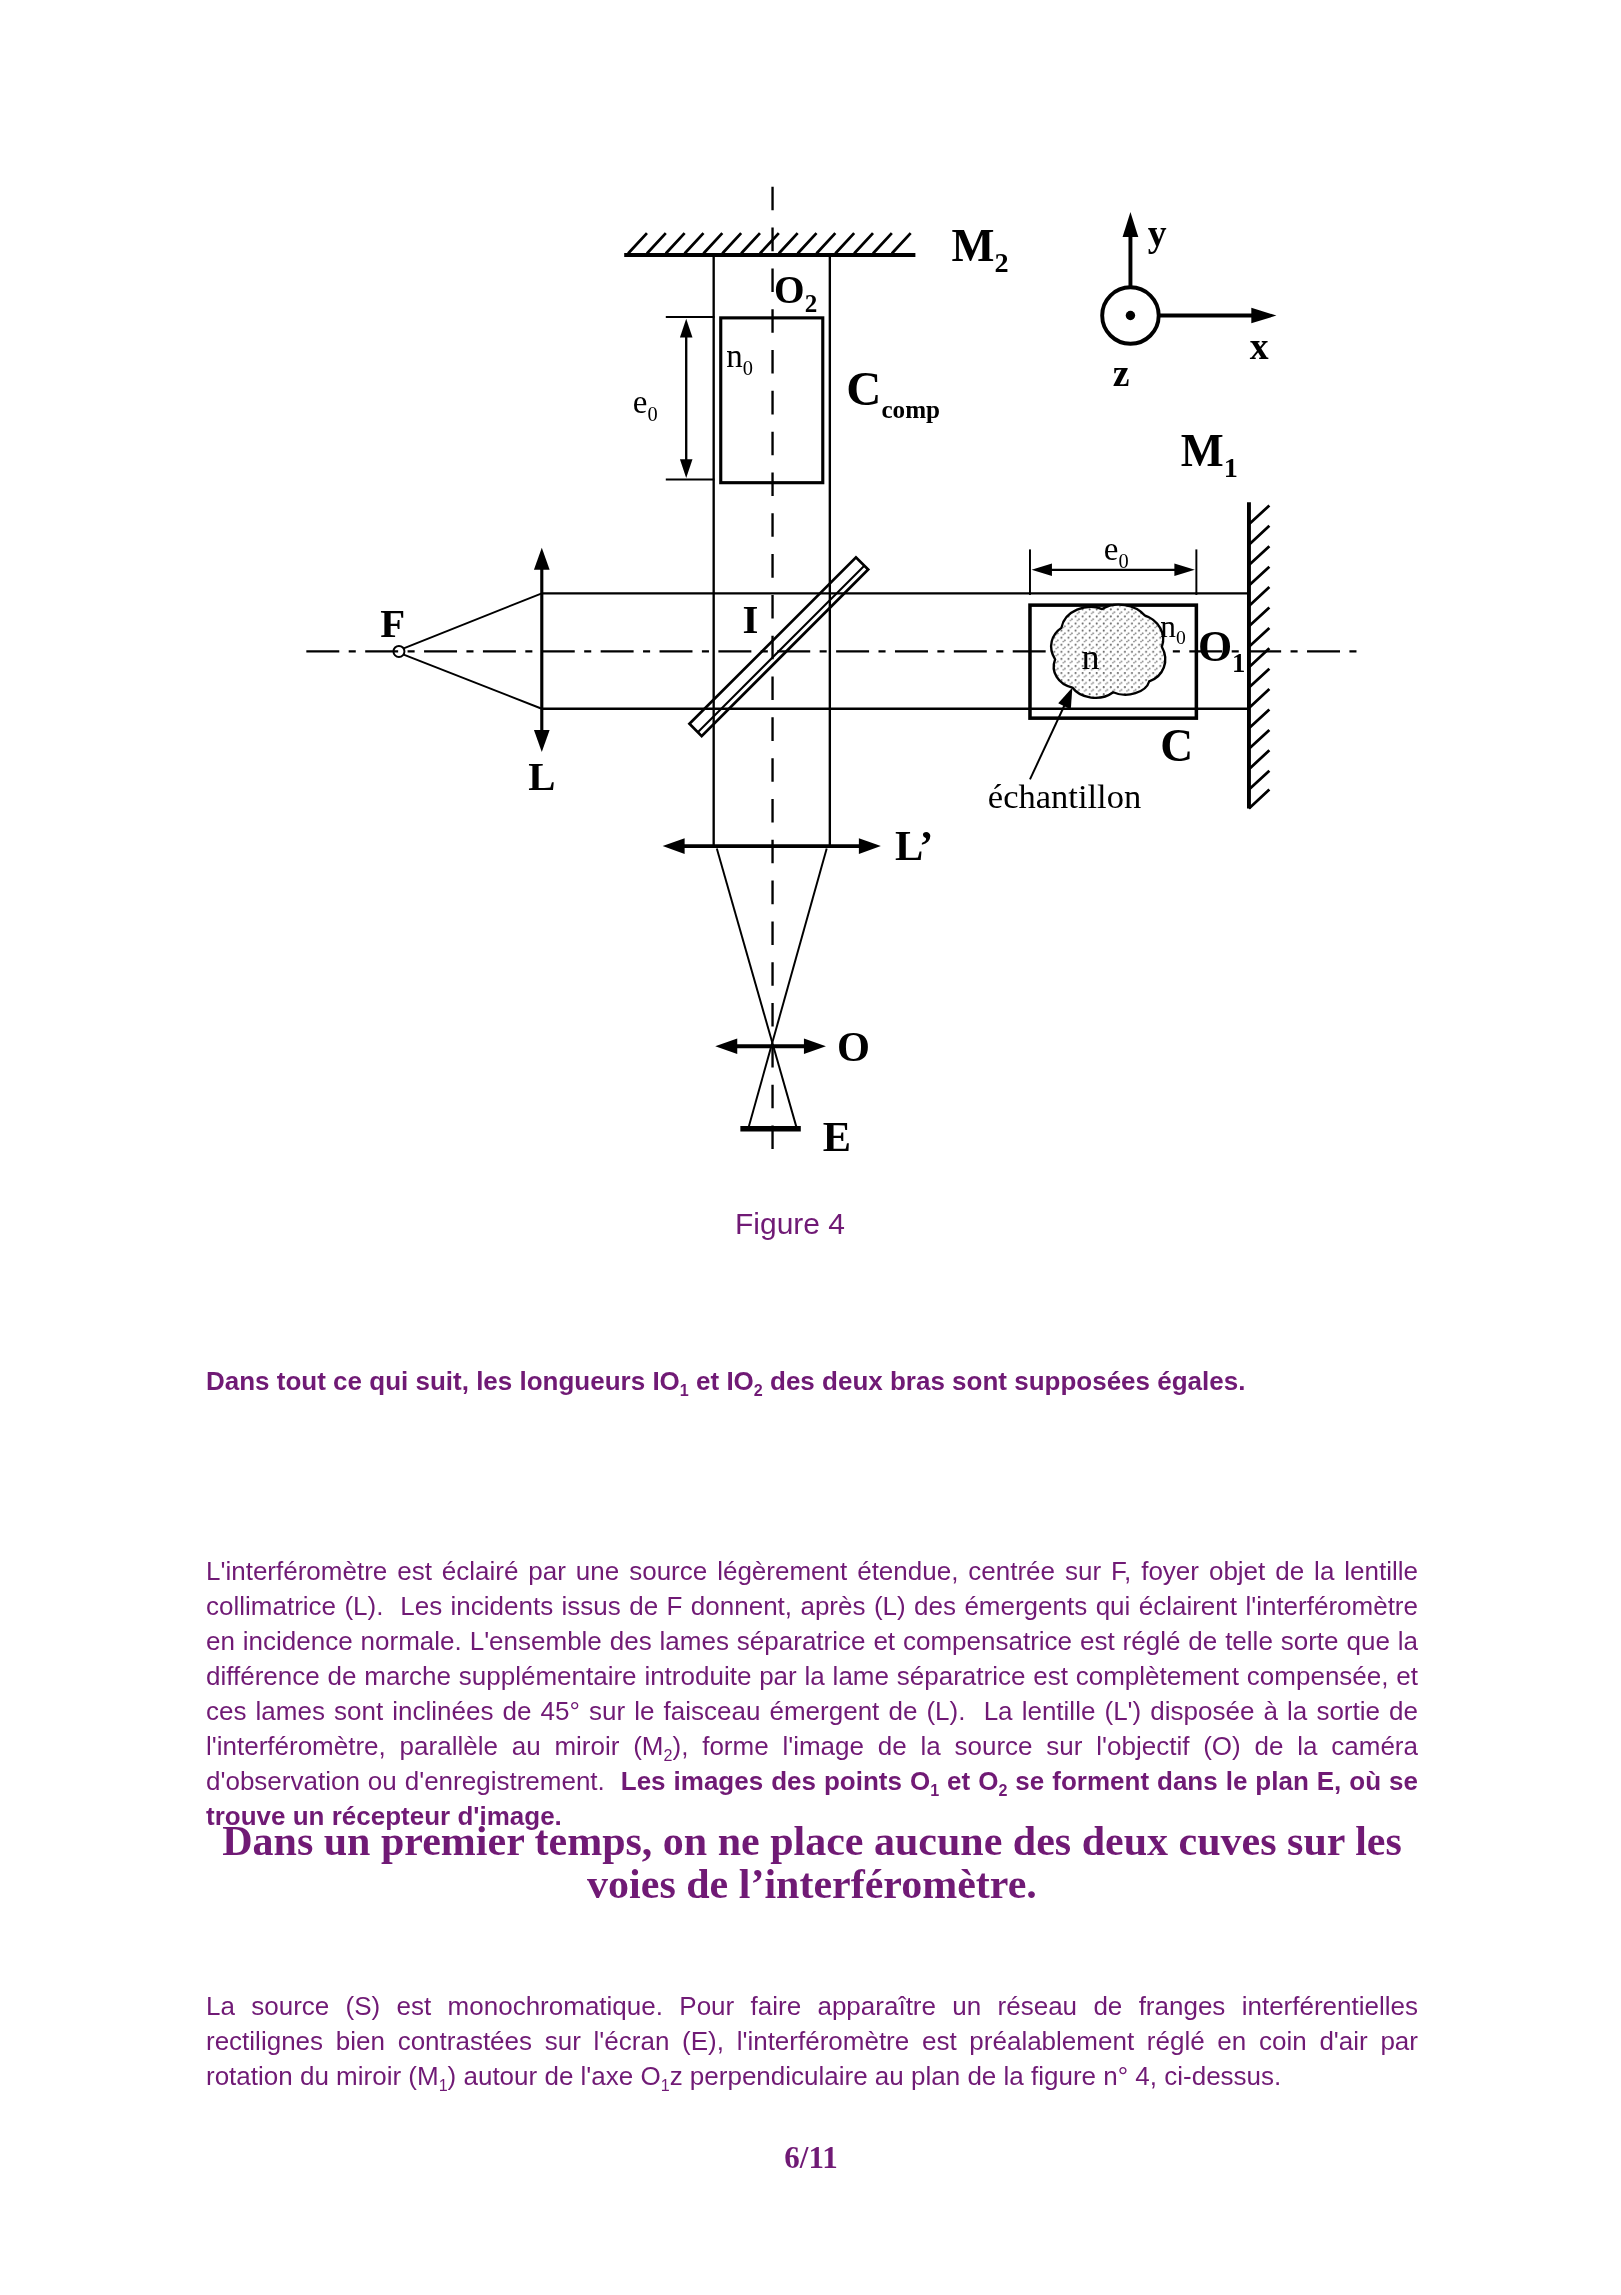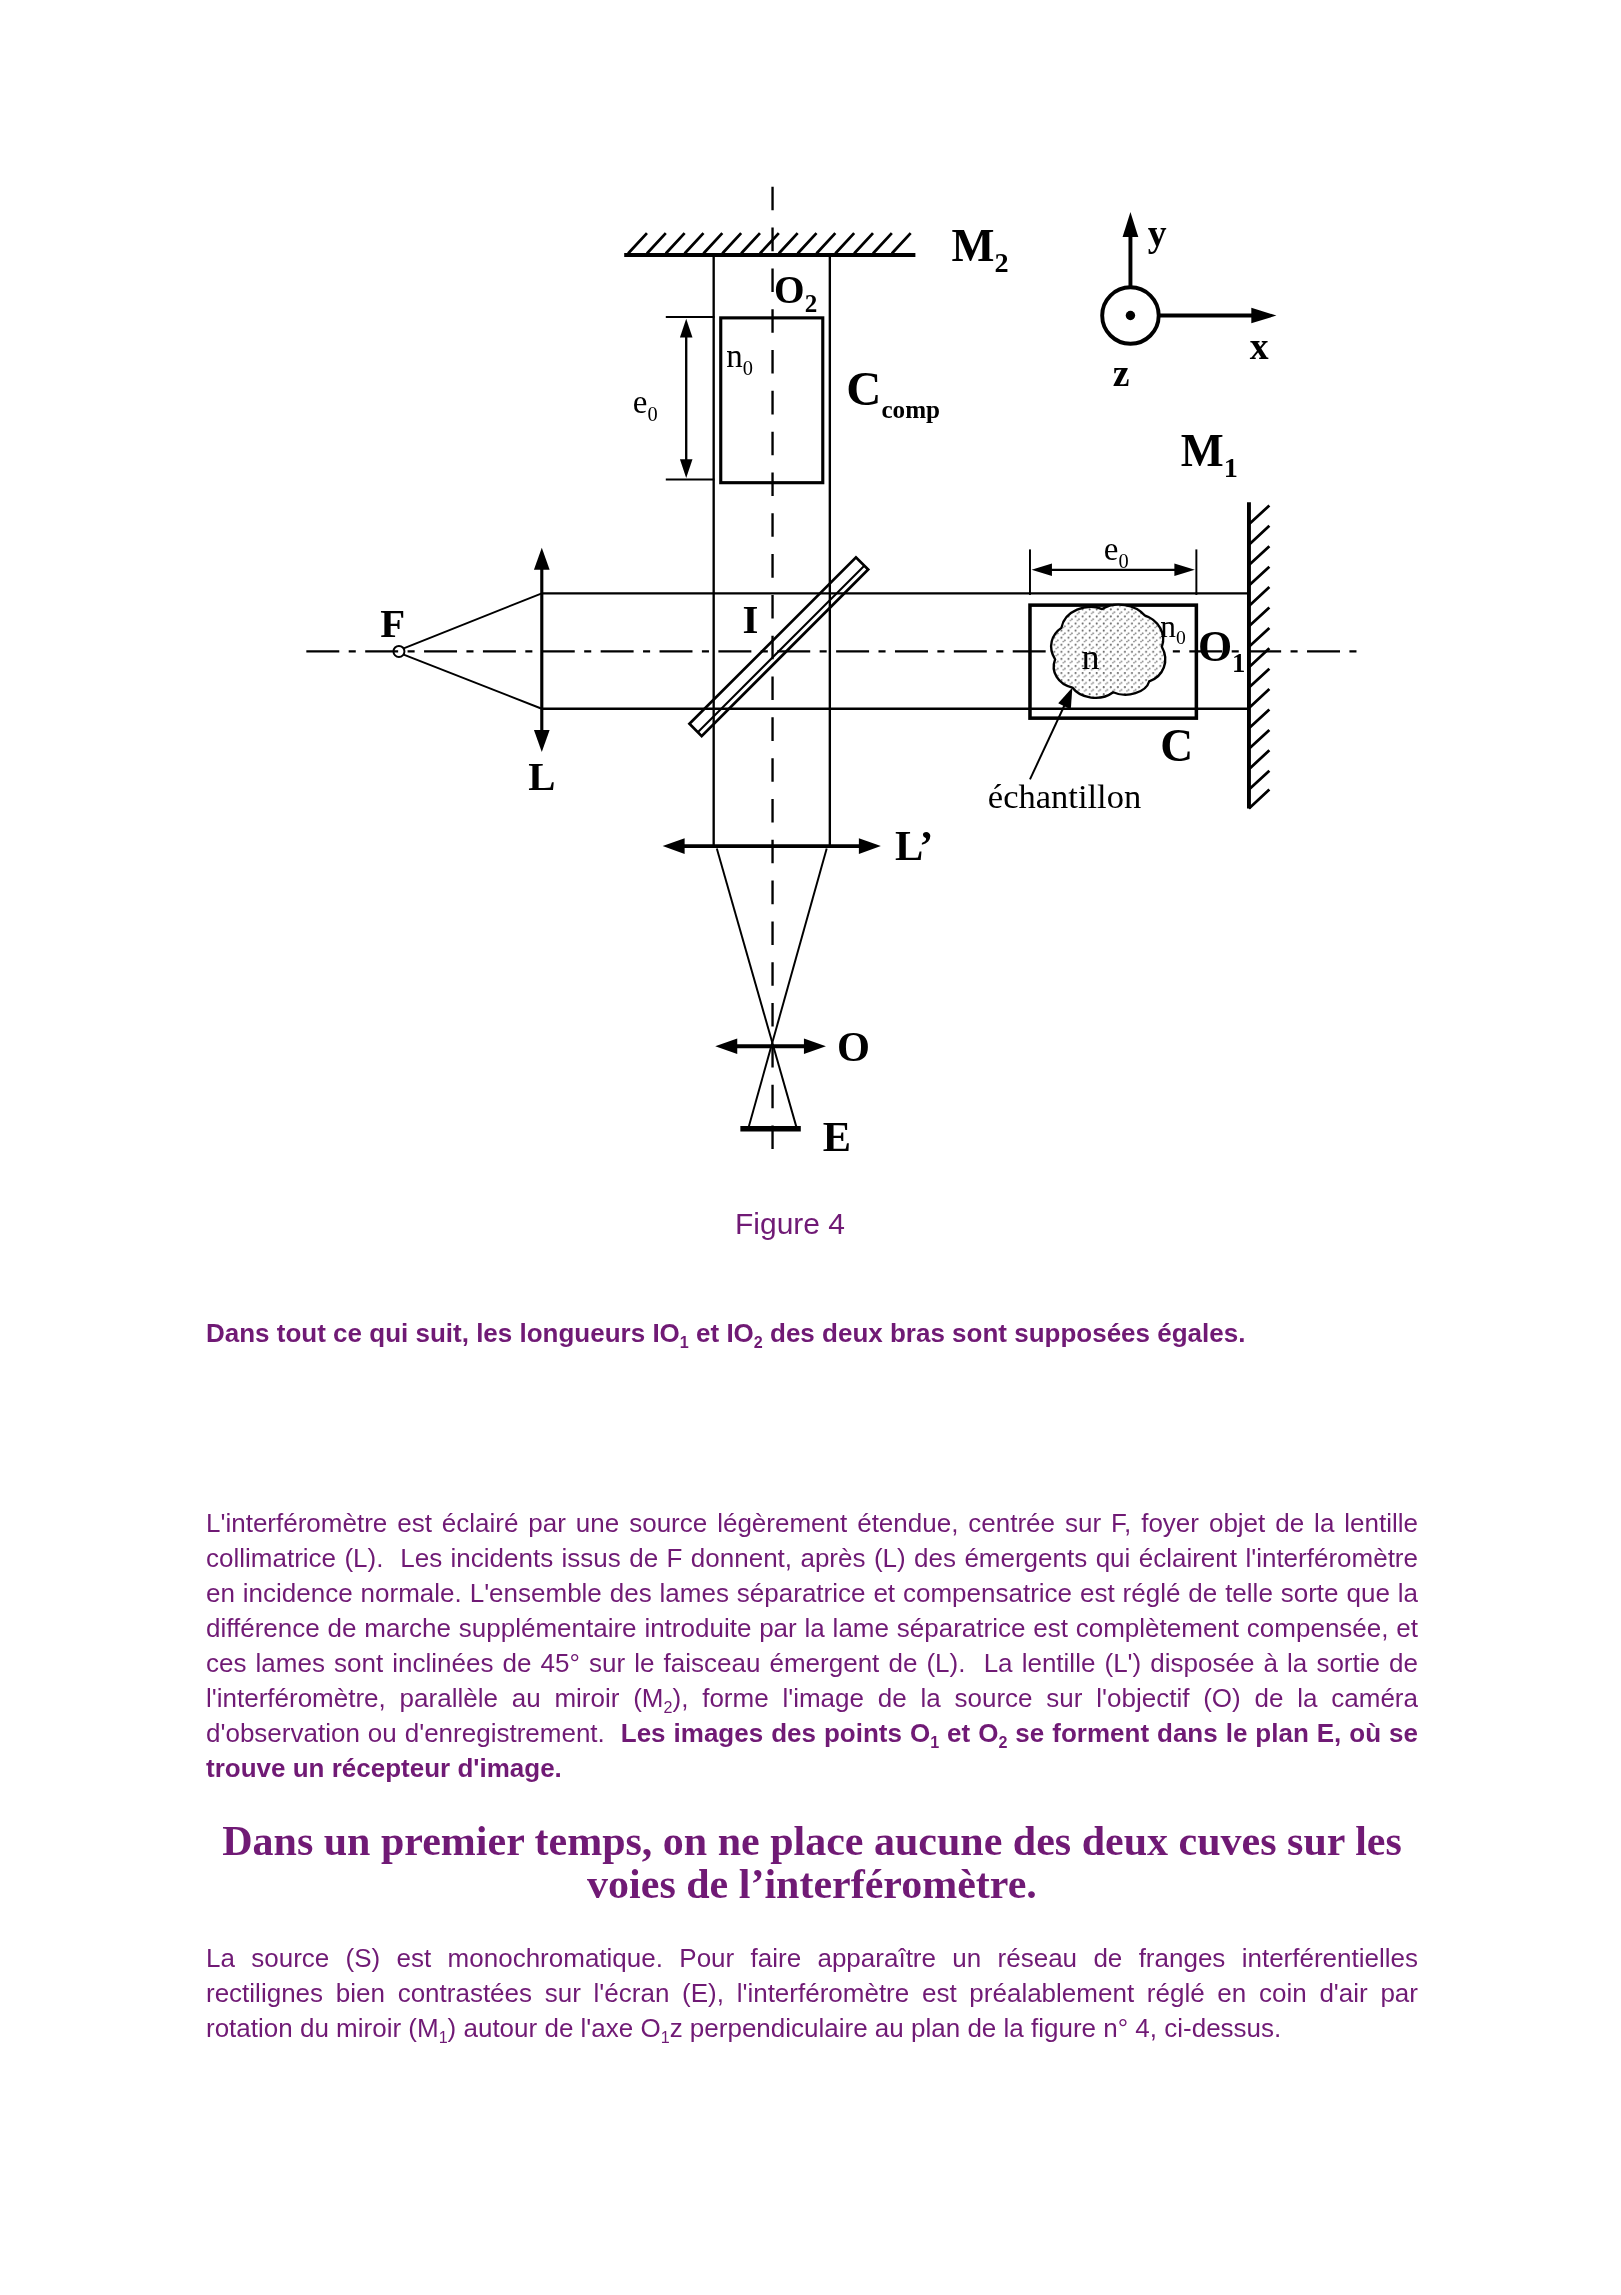--- a/index.html
+++ b/index.html
@@ -10,21 +10,21 @@
   }
   .fig-svg { position:absolute; left:0; top:0; }
 
   
   .stroke { stroke:#000; fill:none; }
   .lbl  { font-family:"Liberation Serif", serif; font-weight:bold; fill:#000; }
   .lblr { font-family:"Liberation Serif", serif; font-weight:normal; fill:#000; }
   .fill { fill:#000; stroke:none; }
 
   
-  .tblock { position:absolute; left:206px; width:1212px; font-size:26px; line-height:35px; }
+  .tblock { position:absolute; left:206px; width:1212px; font-size:26px; line-height:35px;margin-top:48px; }
   .justify { text-align:justify; }
   .b { font-weight:bold; }
   sub { font-size:0.62em; line-height:0; }
   .caption {
     position:absolute; left:0; width:100%; text-align:center;
     font-size:30px; transform:translateX(-21px);
   }
   .heading { font-weight:bold; }
   .callout {
     position:absolute; left:206px; width:1212px; text-align:center;
@@ -181,14 +181,15 @@
     <div><span class="b">Dans tout ce qui suit, les longueurs IO</span><sub class="b">1</sub><span class="b"> et IO</span><sub class="b">2</sub><span class="b"> des deux bras sont supposées égales.</span></div>
   </div>
 
 
   <div class="tblock justify" style="top:1506px;"><span>L'interféromètre est éclairé par une source légèrement étendue, centrée sur F, foyer objet de la lentille collimatrice (L). &nbsp;Les incidents issus de F donnent, après (L) des émergents qui éclairent l'interféromètre en incidence normale. L'ensemble des lames séparatrice et compensatrice est réglé de telle sorte que la différence de marche supplémentaire introduite par la lame séparatrice est complètement compensée, et ces lames sont inclinées de 45° sur le faisceau émergent de (L). &nbsp;La lentille (L') disposée à la sortie de l'interféromètre, parallèle au miroir (M</span><sub>2</sub><span>), forme l'image de la source sur l'objectif (O) de la caméra d'observation ou d'enregistrement. &nbsp;</span><span class="b">Les images des points O</span><sub class="b">1</sub><span class="b"> et O</span><sub class="b">2</sub><span class="b"> se forment dans le plan E, où se trouve un récepteur d'image.</span></div>
 
   <div class="callout" style="top:1820px;">Dans un premier temps, on ne place aucune des deux cuves sur les voies de l’interféromètre.</div>
 
   <div class="tblock justify" style="top:1941px;"><span>La source (S) est monochromatique. Pour faire apparaître un réseau de franges interférentielles rectilignes bien contrastées sur l'écran (E), l'interféromètre est préalablement réglé en coin d'air par rotation du miroir (M</span><sub>1</sub><span>) autour de l'axe O</span><sub>1</sub><span>z perpendiculaire au plan de la figure n° 4, ci-dessus.</span></div>
 
+  <div class="footer" style="top:2140px;">6/11</div>
 </div>
 
 
 </body></html>

